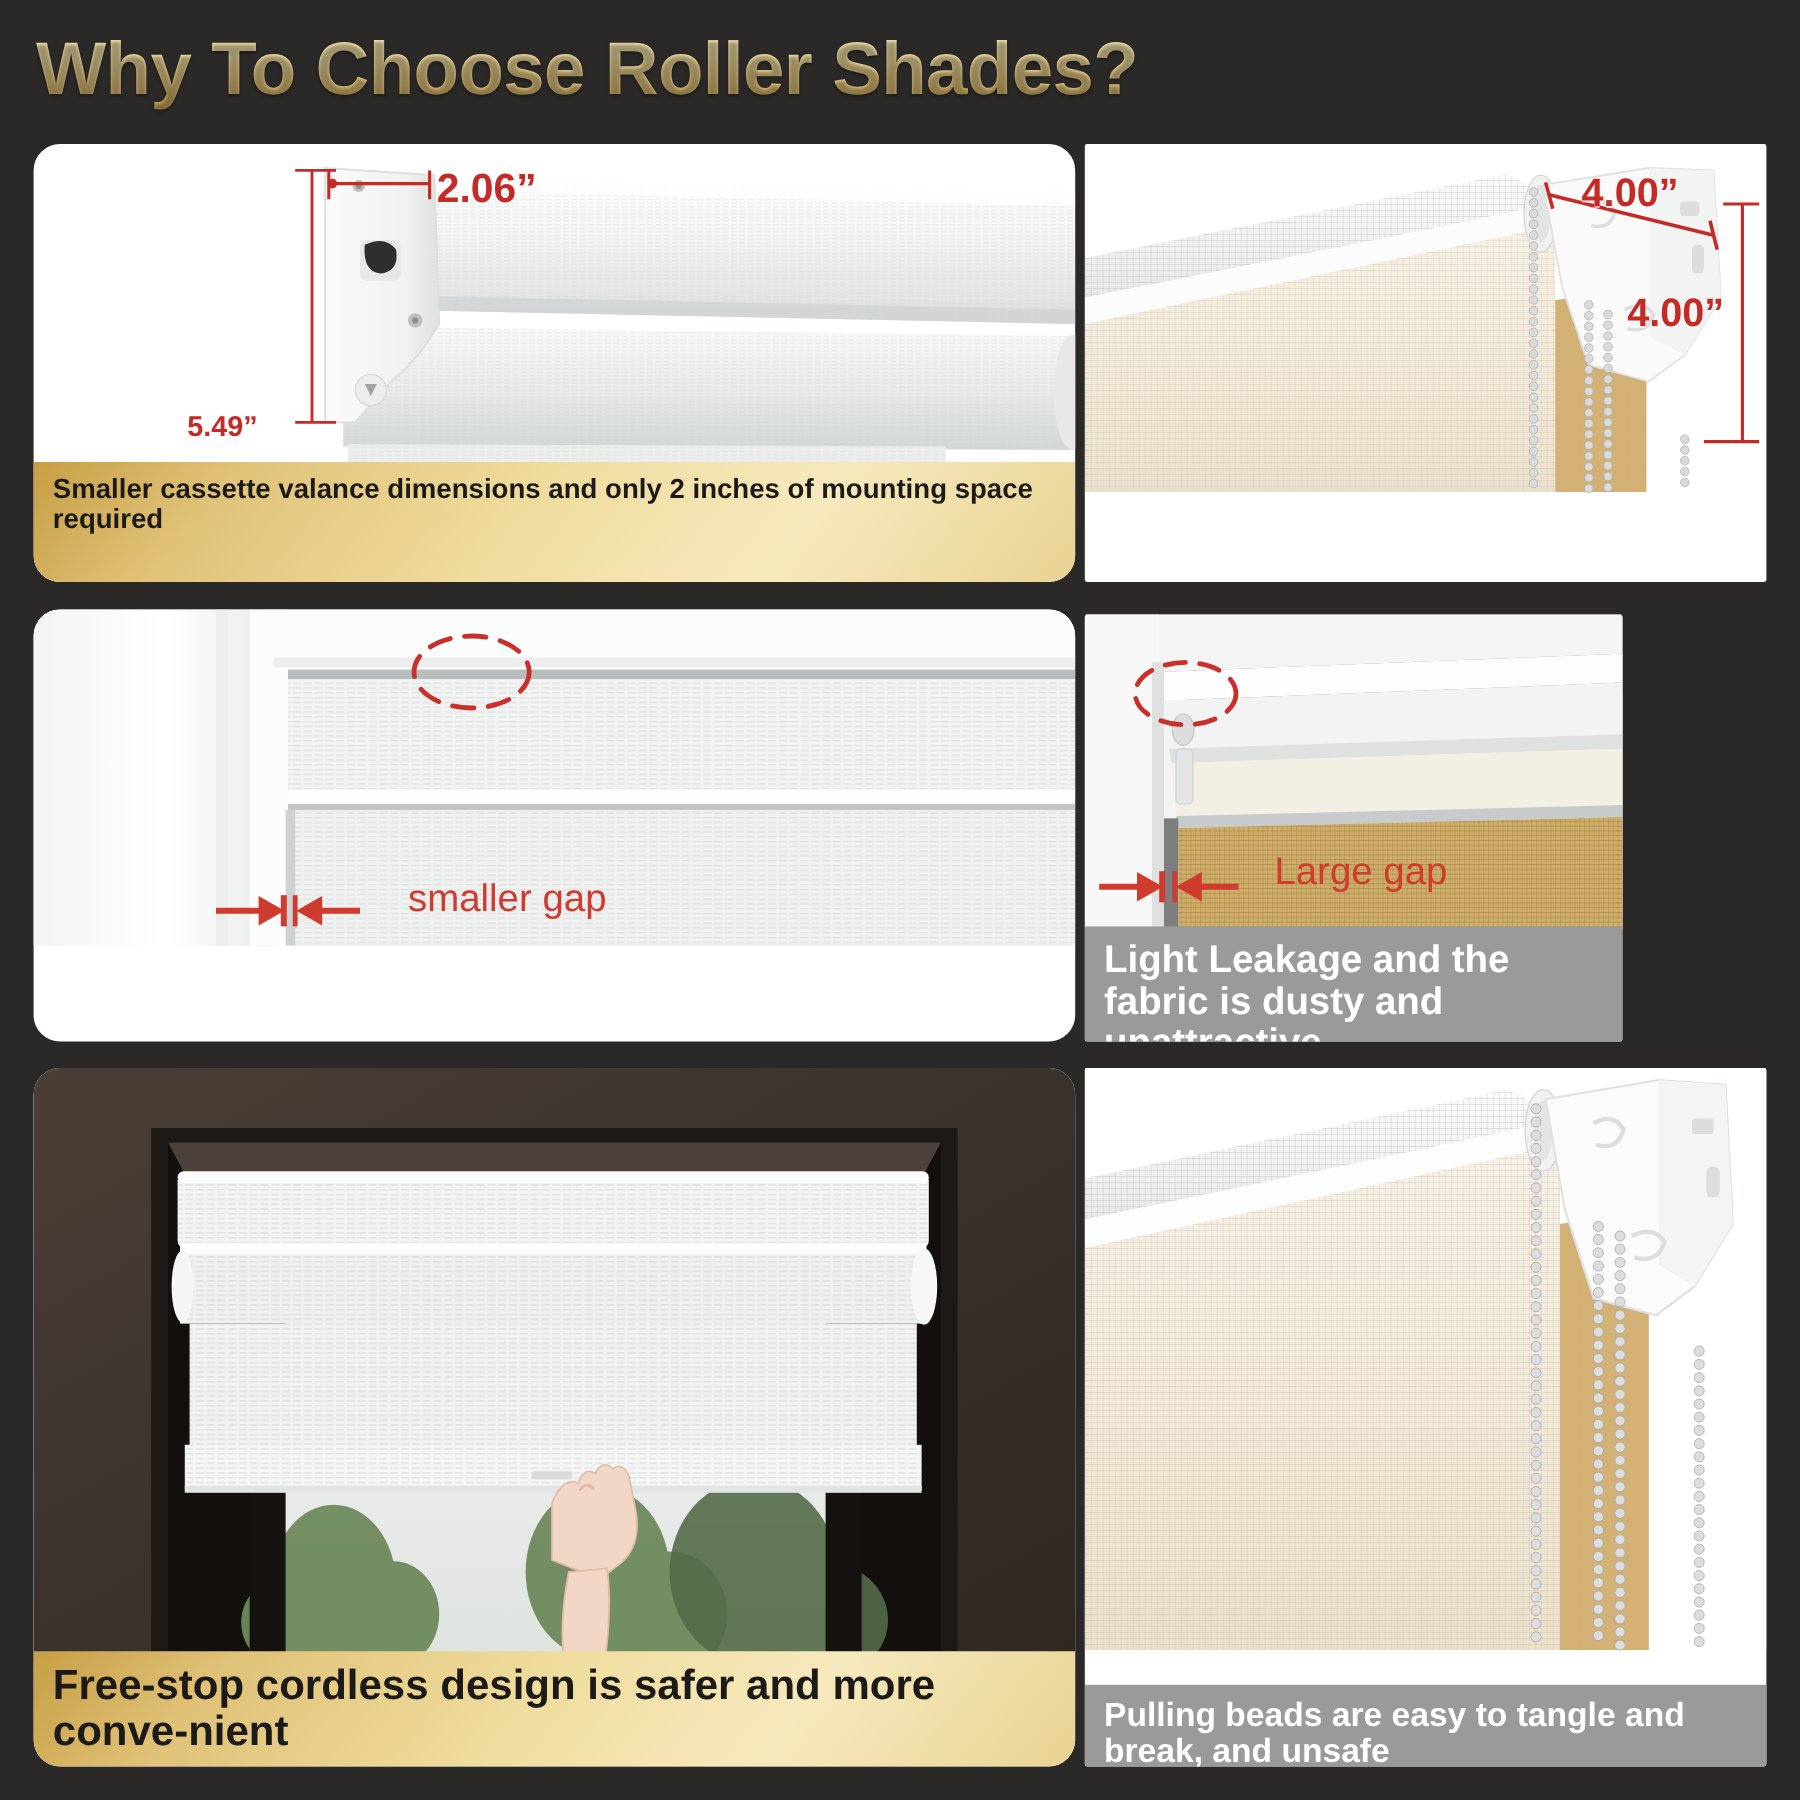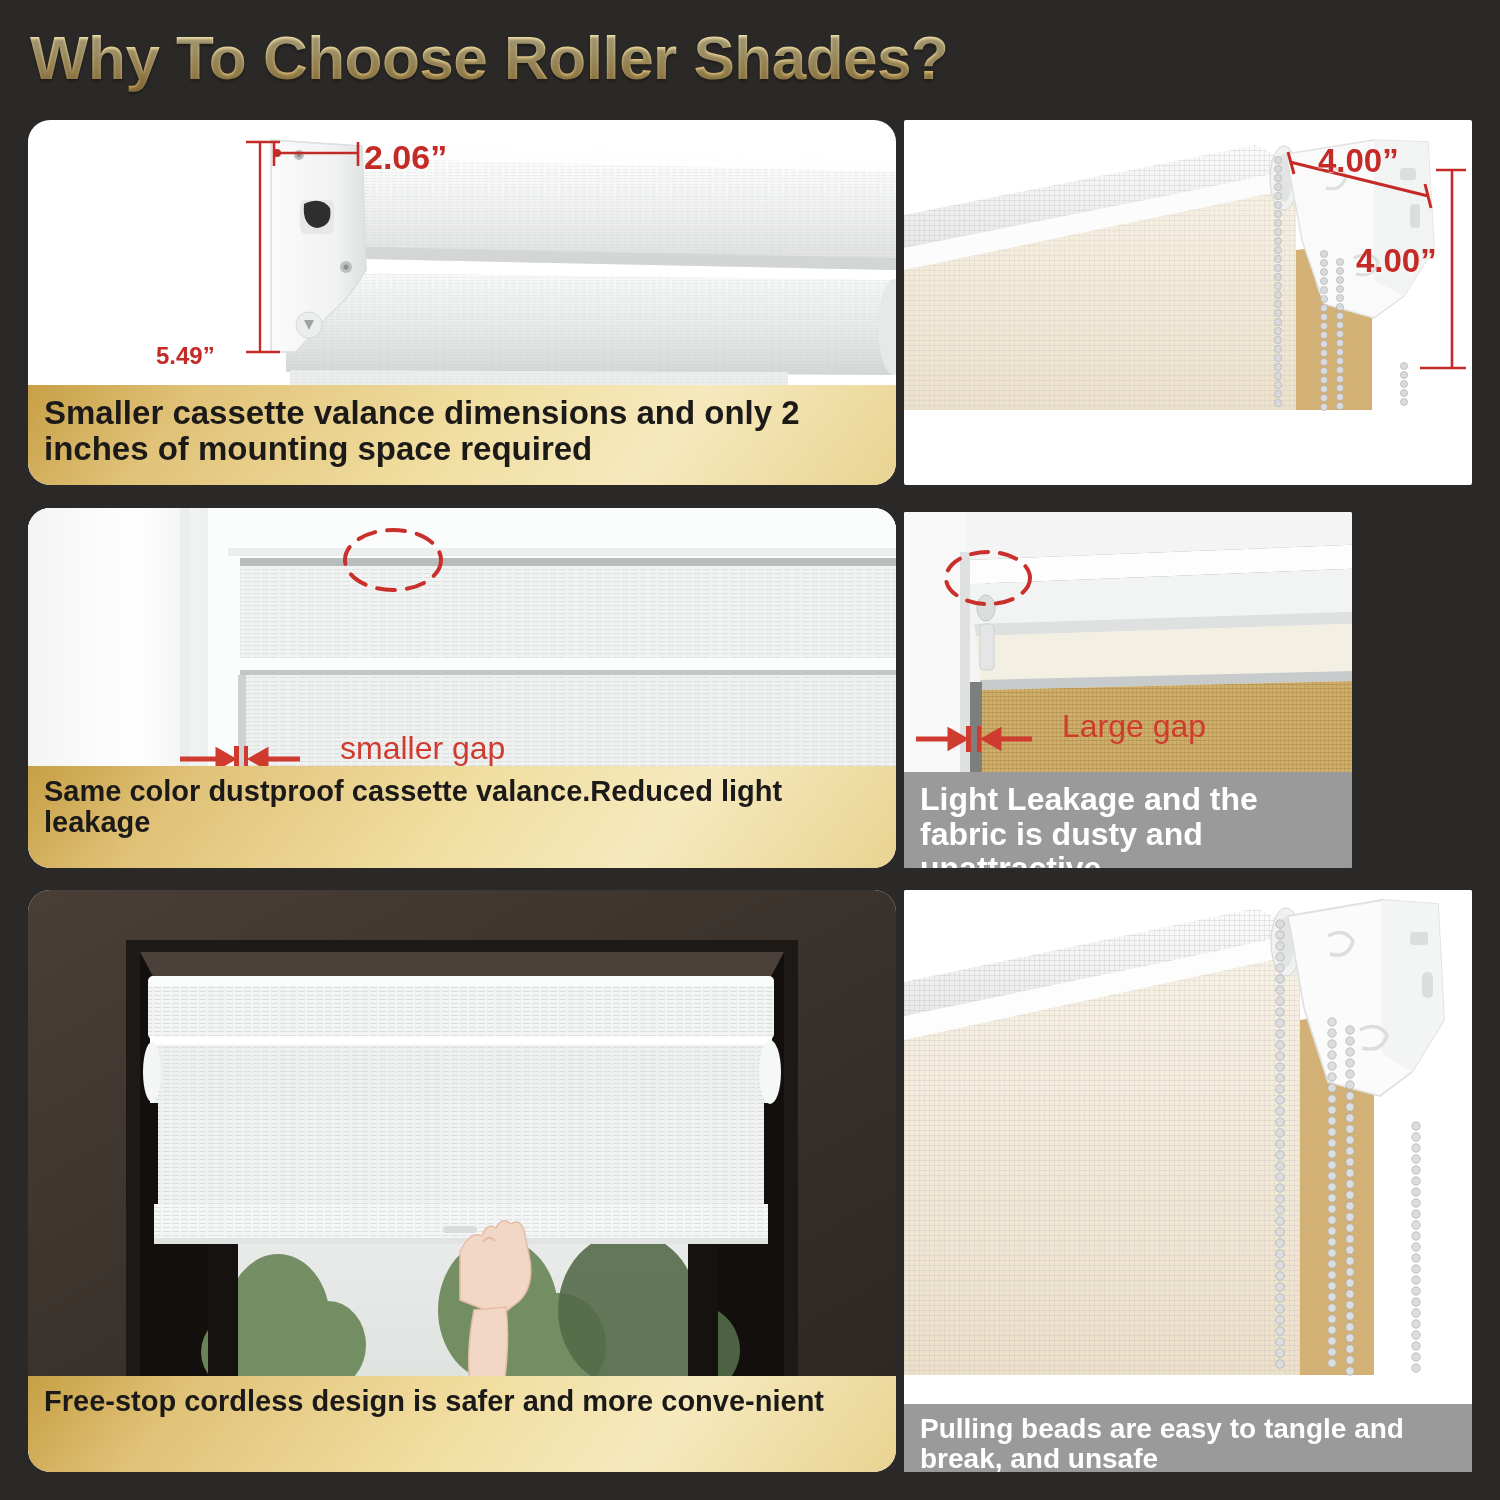--- a/index.html
+++ b/index.html
@@ -109,21 +109,21 @@
       <line x1="218" y1="232" x2="252" y2="232" stroke="#c42a26" stroke-width="2.4"></line>
 
       <line x1="246" y1="33" x2="330" y2="33" stroke="#c42a26" stroke-width="2.6"></line>
       <line x1="246" y1="22" x2="246" y2="46" stroke="#c42a26" stroke-width="2.6"></line>
       <line x1="330" y1="22" x2="330" y2="46" stroke="#c42a26" stroke-width="2.6"></line>
       <circle cx="249" cy="33" r="4" fill="#c42a26"></circle>
     </svg>
     <div class="dim-txt" style="left:336px; top:18px; font-size:34px;">2.06”</div>
     <div class="dim-txt" style="left:128px; top:222px; font-size:24px;">5.49”</div>
   </div>
-  <div class="cap gold" style="height:100px; font-size:33px;">Smaller cassette valance dimensions and only 2 inches of mounting space required</div>
+  <div class="cap gold" style="height:100px; font-size:23px;">Smaller cassette valance dimensions and only 2 inches of mounting space required</div>
 </div>
 
 <div class="panel right" style="left:904px; top:120px; width:568px; height:365px;">
   <div class="stage">
     <svg width="568" height="290" viewBox="0 0 568 290">
       <defs>
         <linearGradient id="shW" x1="0" y1="0" x2="0" y2="1">
           <stop offset="0" stop-color="#fbfbfb"></stop>
             <stop offset="1" stop-color="#e6e7e7"></stop>
         </linearGradient>
@@ -287,21 +287,20 @@
 
       <ellipse cx="365" cy="52" rx="48" ry="30" fill="none" stroke="#c9302c" stroke-width="4" stroke-dasharray="18 12" stroke-linecap="round"></ellipse>
 
       <rect x="206" y="238" width="5" height="26" fill="#cf3b2e"></rect>
       <rect x="216" y="238" width="4" height="26" fill="#cf3b2e"></rect>
       <path d="M152,251 L190,251 M190,243 L204,251 L190,259 Z" stroke="#cf3b2e" stroke-width="5" fill="#cf3b2e"></path>
       <path d="M272,251 L238,251 M238,243 L224,251 L238,259 Z" stroke="#cf3b2e" stroke-width="5" fill="#cf3b2e"></path>
     </svg>
     <div class="gap-txt" style="left:312px; top:718px; font-size:32px; top:222px;">smaller gap</div>
   </div>
-  <div class="cap gold" style="height:102px; font-size:29px;">Same color dustproof cassette valance.Reduced light leakage</div>
 </div>
 
 <div class="panel right" style="left:904px; top:512px; width:448px; height:356px;">
   <div class="stage">
     <svg width="568" height="262" viewBox="0 0 568 262">
       <defs>
         <pattern id="kg" width="4" height="4" patternUnits="userSpaceOnUse">
           <rect width="4" height="4" fill="none"></rect>
           <rect x="0" y="0" width="4" height="0.9" fill="#9a7a36" opacity=".45"></rect>
           <rect x="0" y="0" width="0.9" height="4" fill="#9a7a36" opacity=".3"></rect>
@@ -400,21 +399,21 @@
       <rect x="126" y="348" width="614" height="6" fill="#e2e4e4"></rect>
       <rect x="415" y="336" width="34" height="7" rx="3" fill="#dadcdc"></rect>
 
       <g>
         <path d="M432,362 q10,-22 22,-16 q5,-14 14,-8 q6,-12 15,-4 q8,-6 13,6 l6,30 q4,28 -12,42 l-18,14 l-40,-16 z" fill="#f3d7c6" stroke="#e3bda6" stroke-width="1.5"></path>
         <path d="M446,420 q-8,40 -4,75 l34,0 q6,-44 2,-78 z" fill="#f3d7c6" stroke="#e3bda6" stroke-width="1.5"></path>
         <path d="M455,352 q6,-8 12,-1" fill="none" stroke="#e0b79f" stroke-width="2"></path>
       </g>
     </svg>
   </div>
-  <div class="cap gold" style="height:96px; font-size:29px;">Free-stop cordless design is safer and more conve-nient</div>
+  <div class="cap gold" style="height:96px; font-size:35px;">Free-stop cordless design is safer and more conve-nient</div>
 </div>
 
 <div class="panel right" style="left:904px; top:890px; width:568px; height:582px;">
   <div class="stage">
     <svg width="568" height="485" viewBox="0 0 568 485">
       <defs>
         <linearGradient id="wh2" x1="0" y1="0" x2="0" y2="1">
           <stop offset="0" stop-color="#fcfcfc"></stop>
             <stop offset="1" stop-color="#e7e8e8"></stop>
         </linearGradient>

